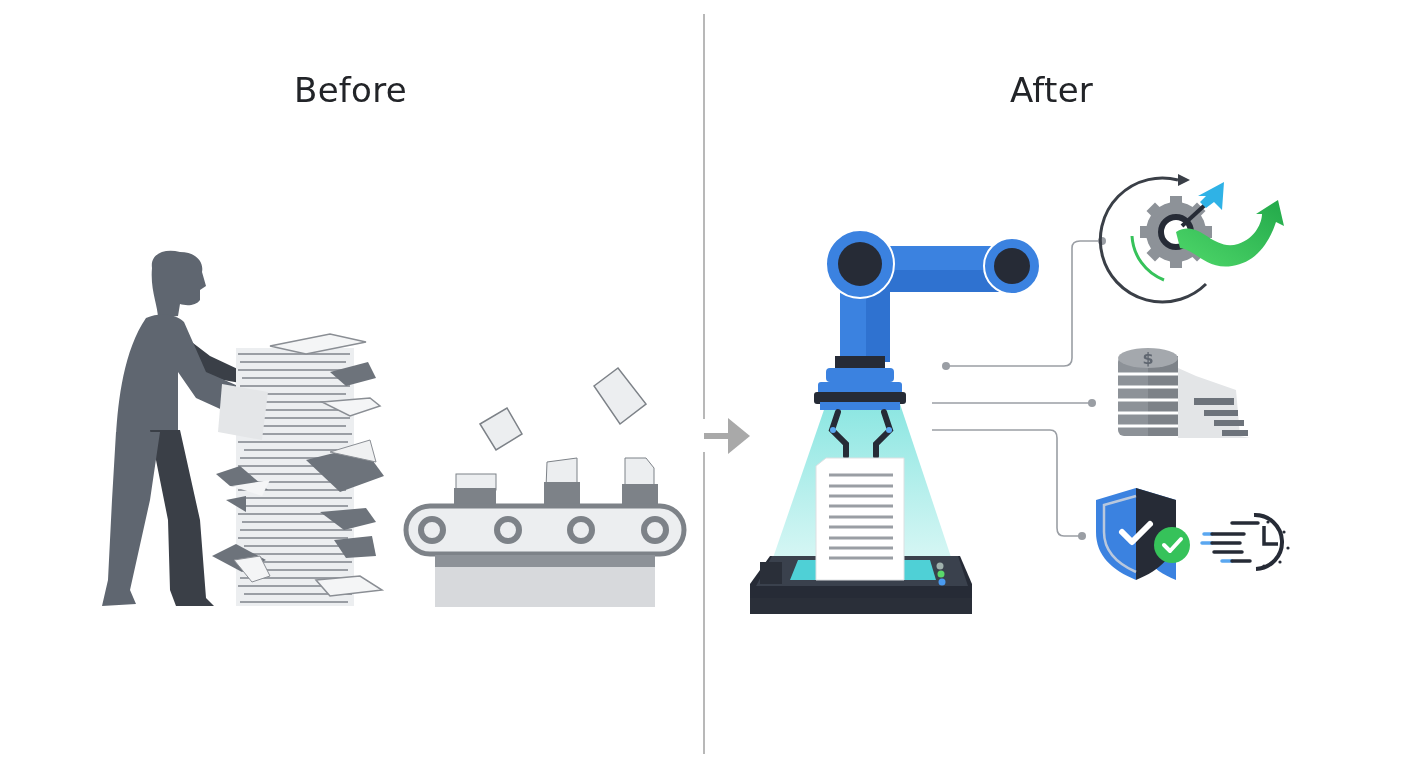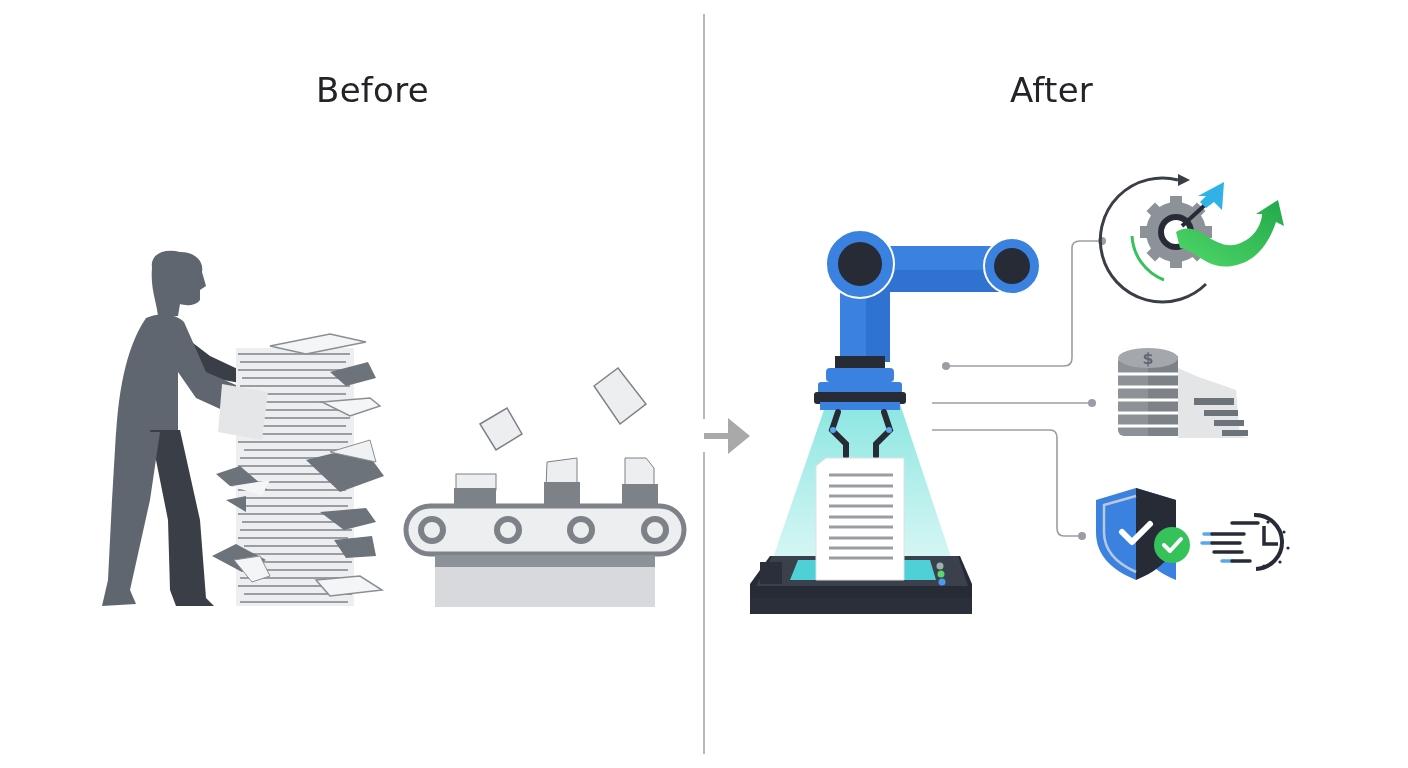--- a/index.html
+++ b/index.html
@@ -1,18 +1,18 @@
 <!DOCTYPE html>
 <html><head>
   <meta charset="utf-8">
   <style>
     html, body { margin: 0; padding: 0; background: #ffffff; }
     body { width: 1408px; height: 768px; position: relative; overflow: hidden; font-family: "DejaVu Sans", sans-serif; }
     .panel-title { position: absolute; top: 70px; font-size: 34px; color: #222428; font-family: "DejaVu Sans", sans-serif; letter-spacing: 0.3px; }
-    #title-before { left: 316px; }
+    #title-before { left: 294px; }
     #title-after { left: 1010px; }
     svg.scene { position: absolute; left: 0; top: 0; }
   </style>
 </head>
 <body>
 
 <div class="panel-title" id="title-before">Before</div>
 <div class="panel-title" id="title-after">After</div>
 
 <svg class="scene" width="1408" height="768" viewBox="0 0 1408 768">

